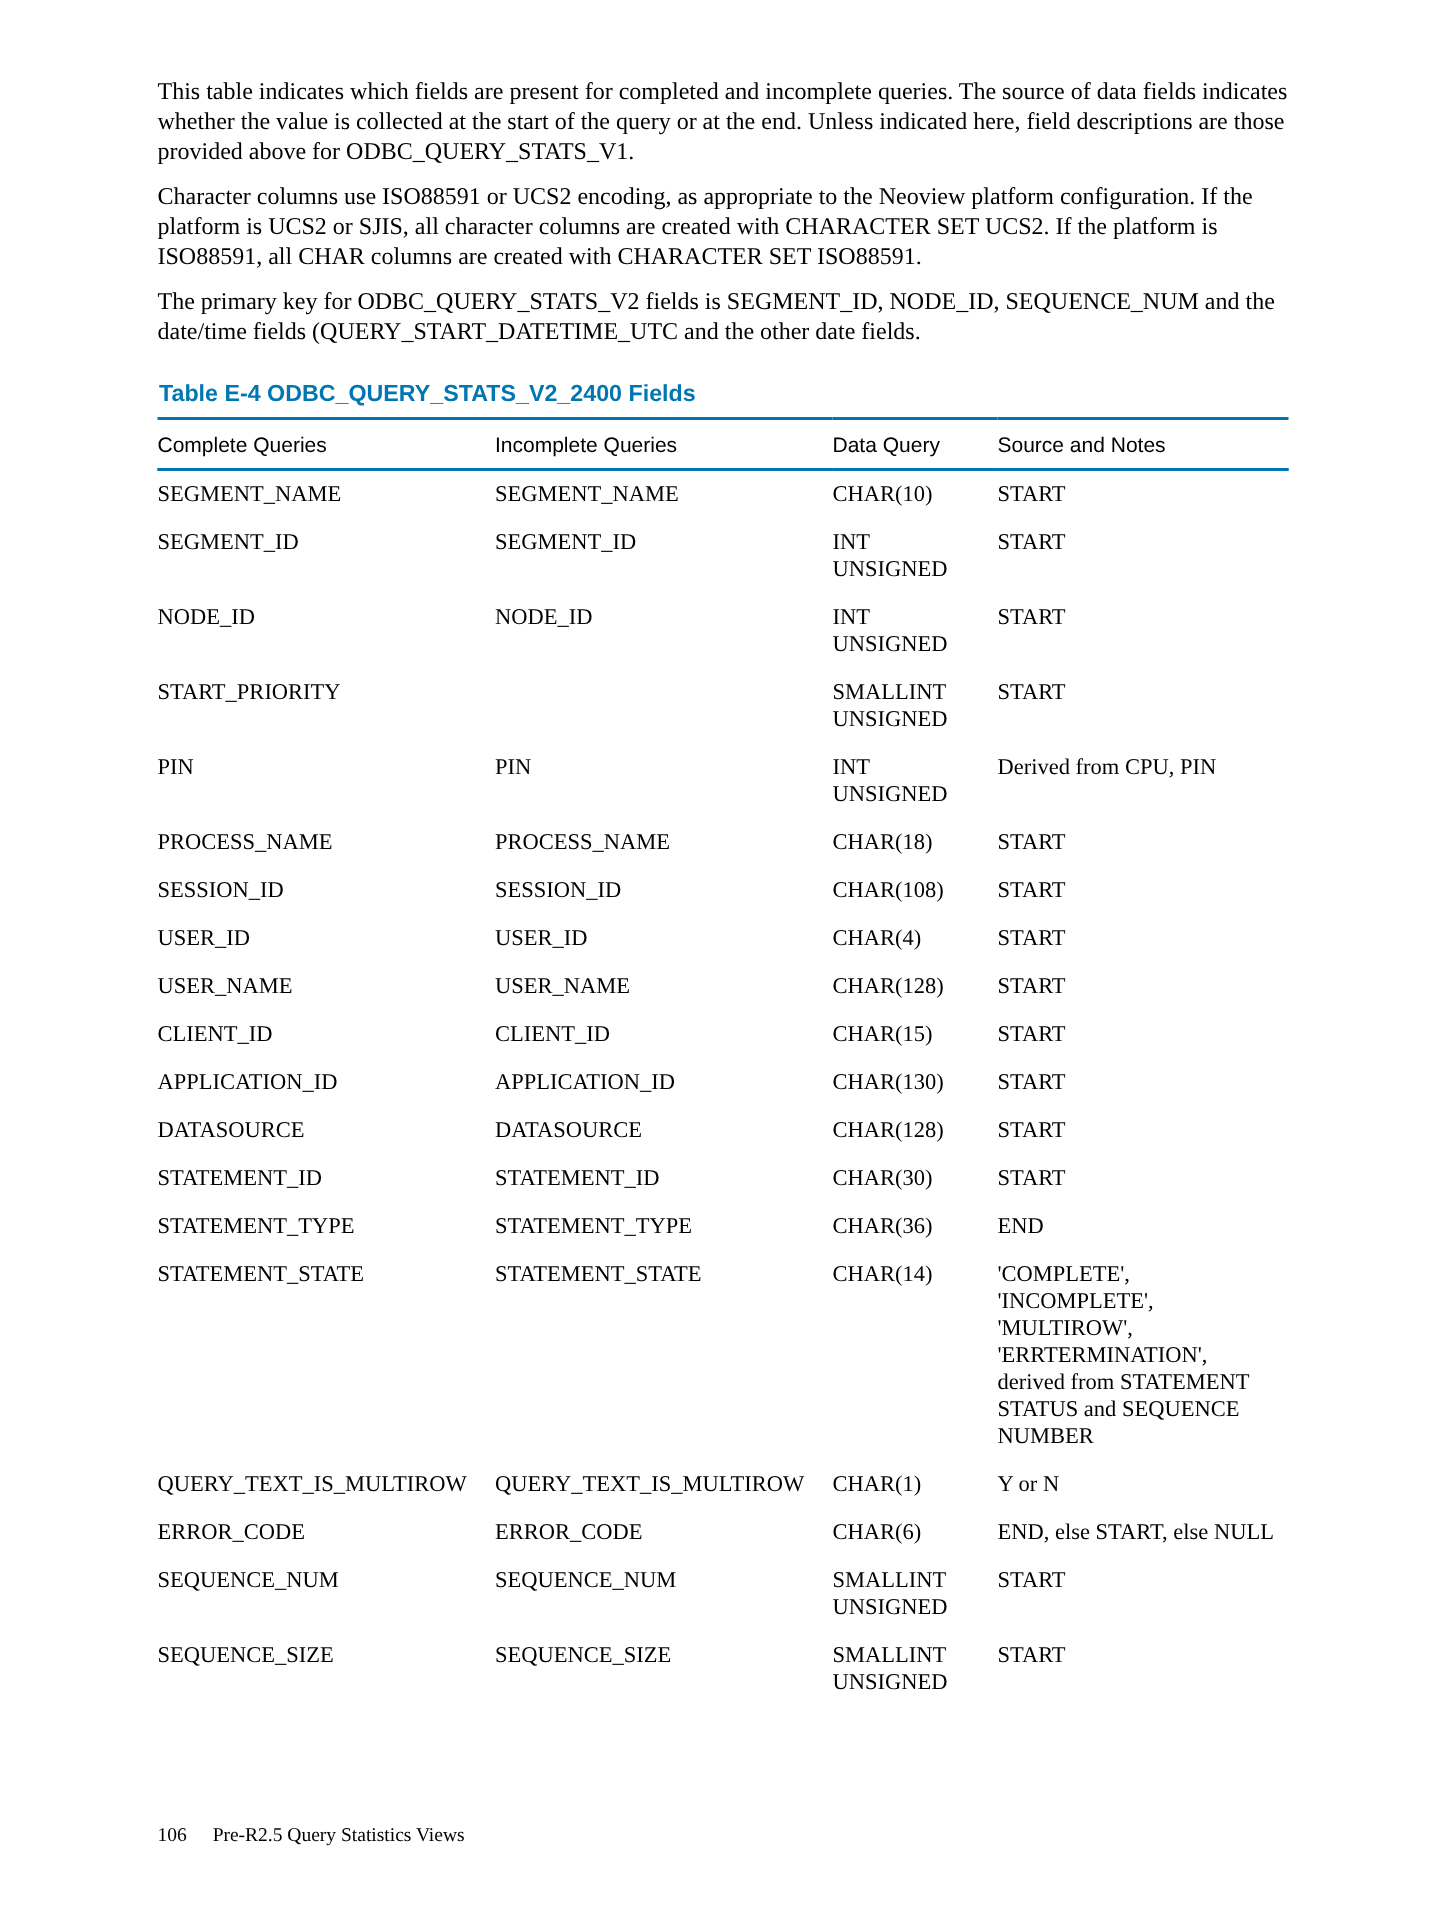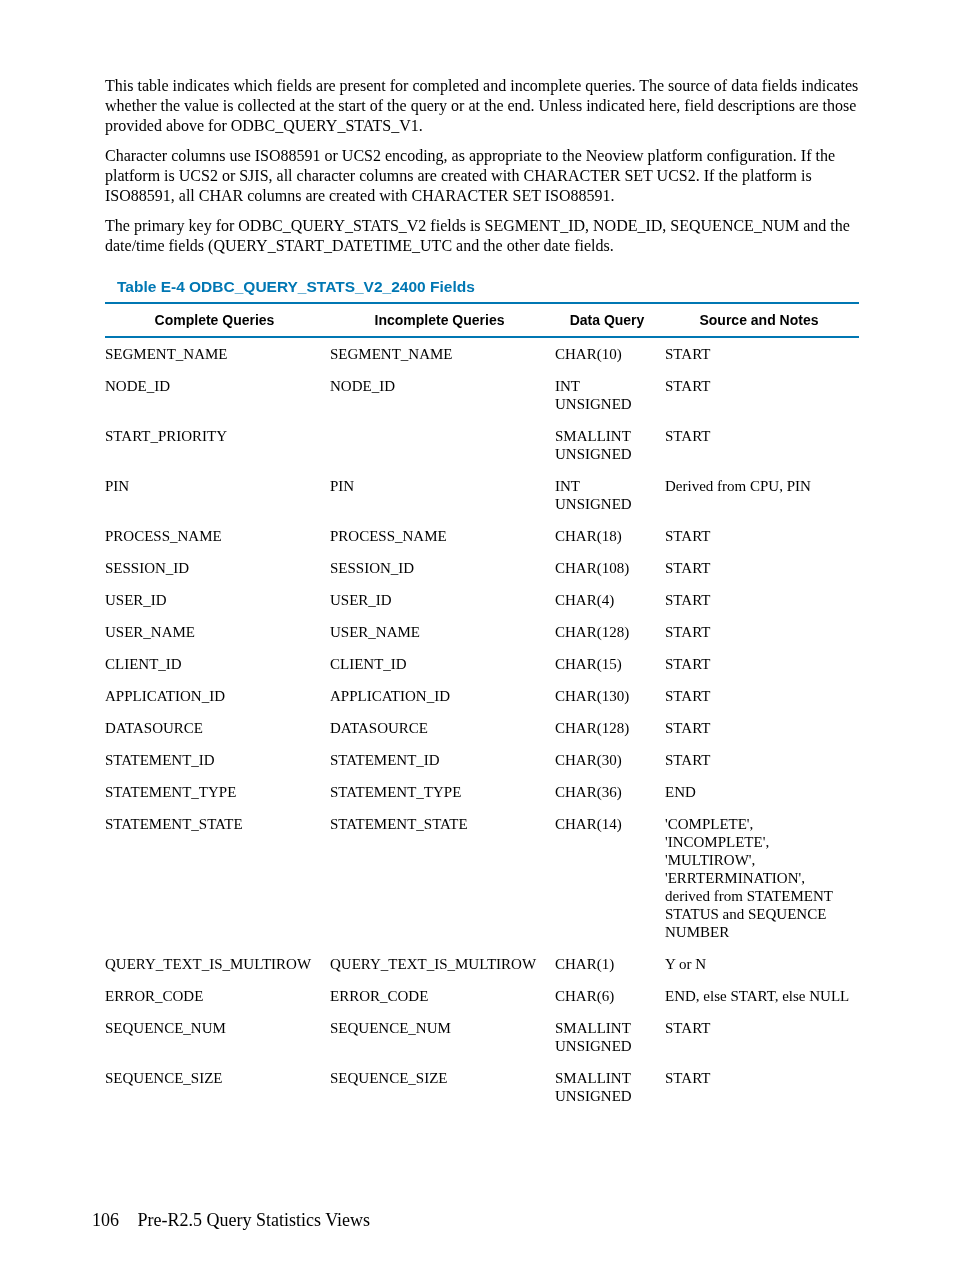--- a/index.html
+++ b/index.html
@@ -6,69 +6,69 @@
   body {
     margin: 0;
     padding: 0;
     background: #fff;
     font-family: "Palatino Linotype", "Book Antiqua", Palatino, serif;
     color: #000;
   }
   .page {
     width: 954px;
     min-height: 1271px;
-    padding: 76px 95px 40px 105px;
+    padding: 52px 95px 40px 105px;
     position: relative;
   }
   .para {
     font-size: 16px;
     line-height: 1.25;
     margin: 0 0 10px 0;
     text-align: left;
   }
   .table-title {
     color: #0077b3;
     font-family: Arial, Helvetica, sans-serif;
     font-weight: bold;
     font-size: 15.5px;
-    margin: 22px 0 6px 12px;
+    margin: 22px 0 6px 1px;
   }
   table {
     width: 100%;
     border-collapse: collapse;
     font-size: 15px;
   }
   thead tr {
     border-top: 2px solid #0077b3;
     border-bottom: 2px solid #0077b3;
   }
   thead th {
     font-family: Arial, Helvetica, sans-serif;
-    font-weight: bold;
+    font-weight: normal;
     font-size: 14px;
-    text-align: center;
+    text-align: left;
     padding: 8px 6px 8px 0;
     vertical-align: top;
   }
   tbody td {
     font-family: "Palatino Linotype", "Book Antiqua", Palatino, serif;
     font-size: 15px;
     padding: 7px 6px 7px 0;
     vertical-align: top;
     line-height: 1.2;
   }
   .col1 { width: 225px; }
   .col2 { width: 225px; }
   .col3 { width: 110px; }
   .col4 { width: auto; }
   .footer {
     position: absolute;
     bottom: 40px;
-    left: 92px;
-    font-size: 18px;
+    left: 105px;
+    font-size: 13px;
   }
   .footer .pn {
     margin-right: 14px;
   }
 </style>
 </head>
 <body>
 
 <div class="page">
   <p class="para">This table indicates which fields are present for completed and incomplete queries. The source of data fields indicates whether the value is collected at the start of the query or at the end. Unless indicated here, field descriptions are those provided above for ODBC_QUERY_STATS_V1.</p>
@@ -87,20 +87,26 @@
       </tr>
     </thead>
     <tbody id="tbody">
         <tr>
           <td class="col1">SEGMENT_NAME</td>
           <td class="col2">SEGMENT_NAME</td>
           <td class="col3">CHAR(10)</td>
           <td class="col4">START</td>
         </tr>
         <tr>
+          <td class="col1">SEGMENT_ID</td>
+          <td class="col2">SEGMENT_ID</td>
+          <td class="col3">INT UNSIGNED</td>
+          <td class="col4">START</td>
+        </tr>
+        <tr>
           <td class="col1">NODE_ID</td>
           <td class="col2">NODE_ID</td>
           <td class="col3">INT UNSIGNED</td>
           <td class="col4">START</td>
         </tr>
         <tr>
           <td class="col1">START_PRIORITY</td>
           <td class="col2"></td>
           <td class="col3">SMALLINT UNSIGNED</td>
           <td class="col4">START</td>

